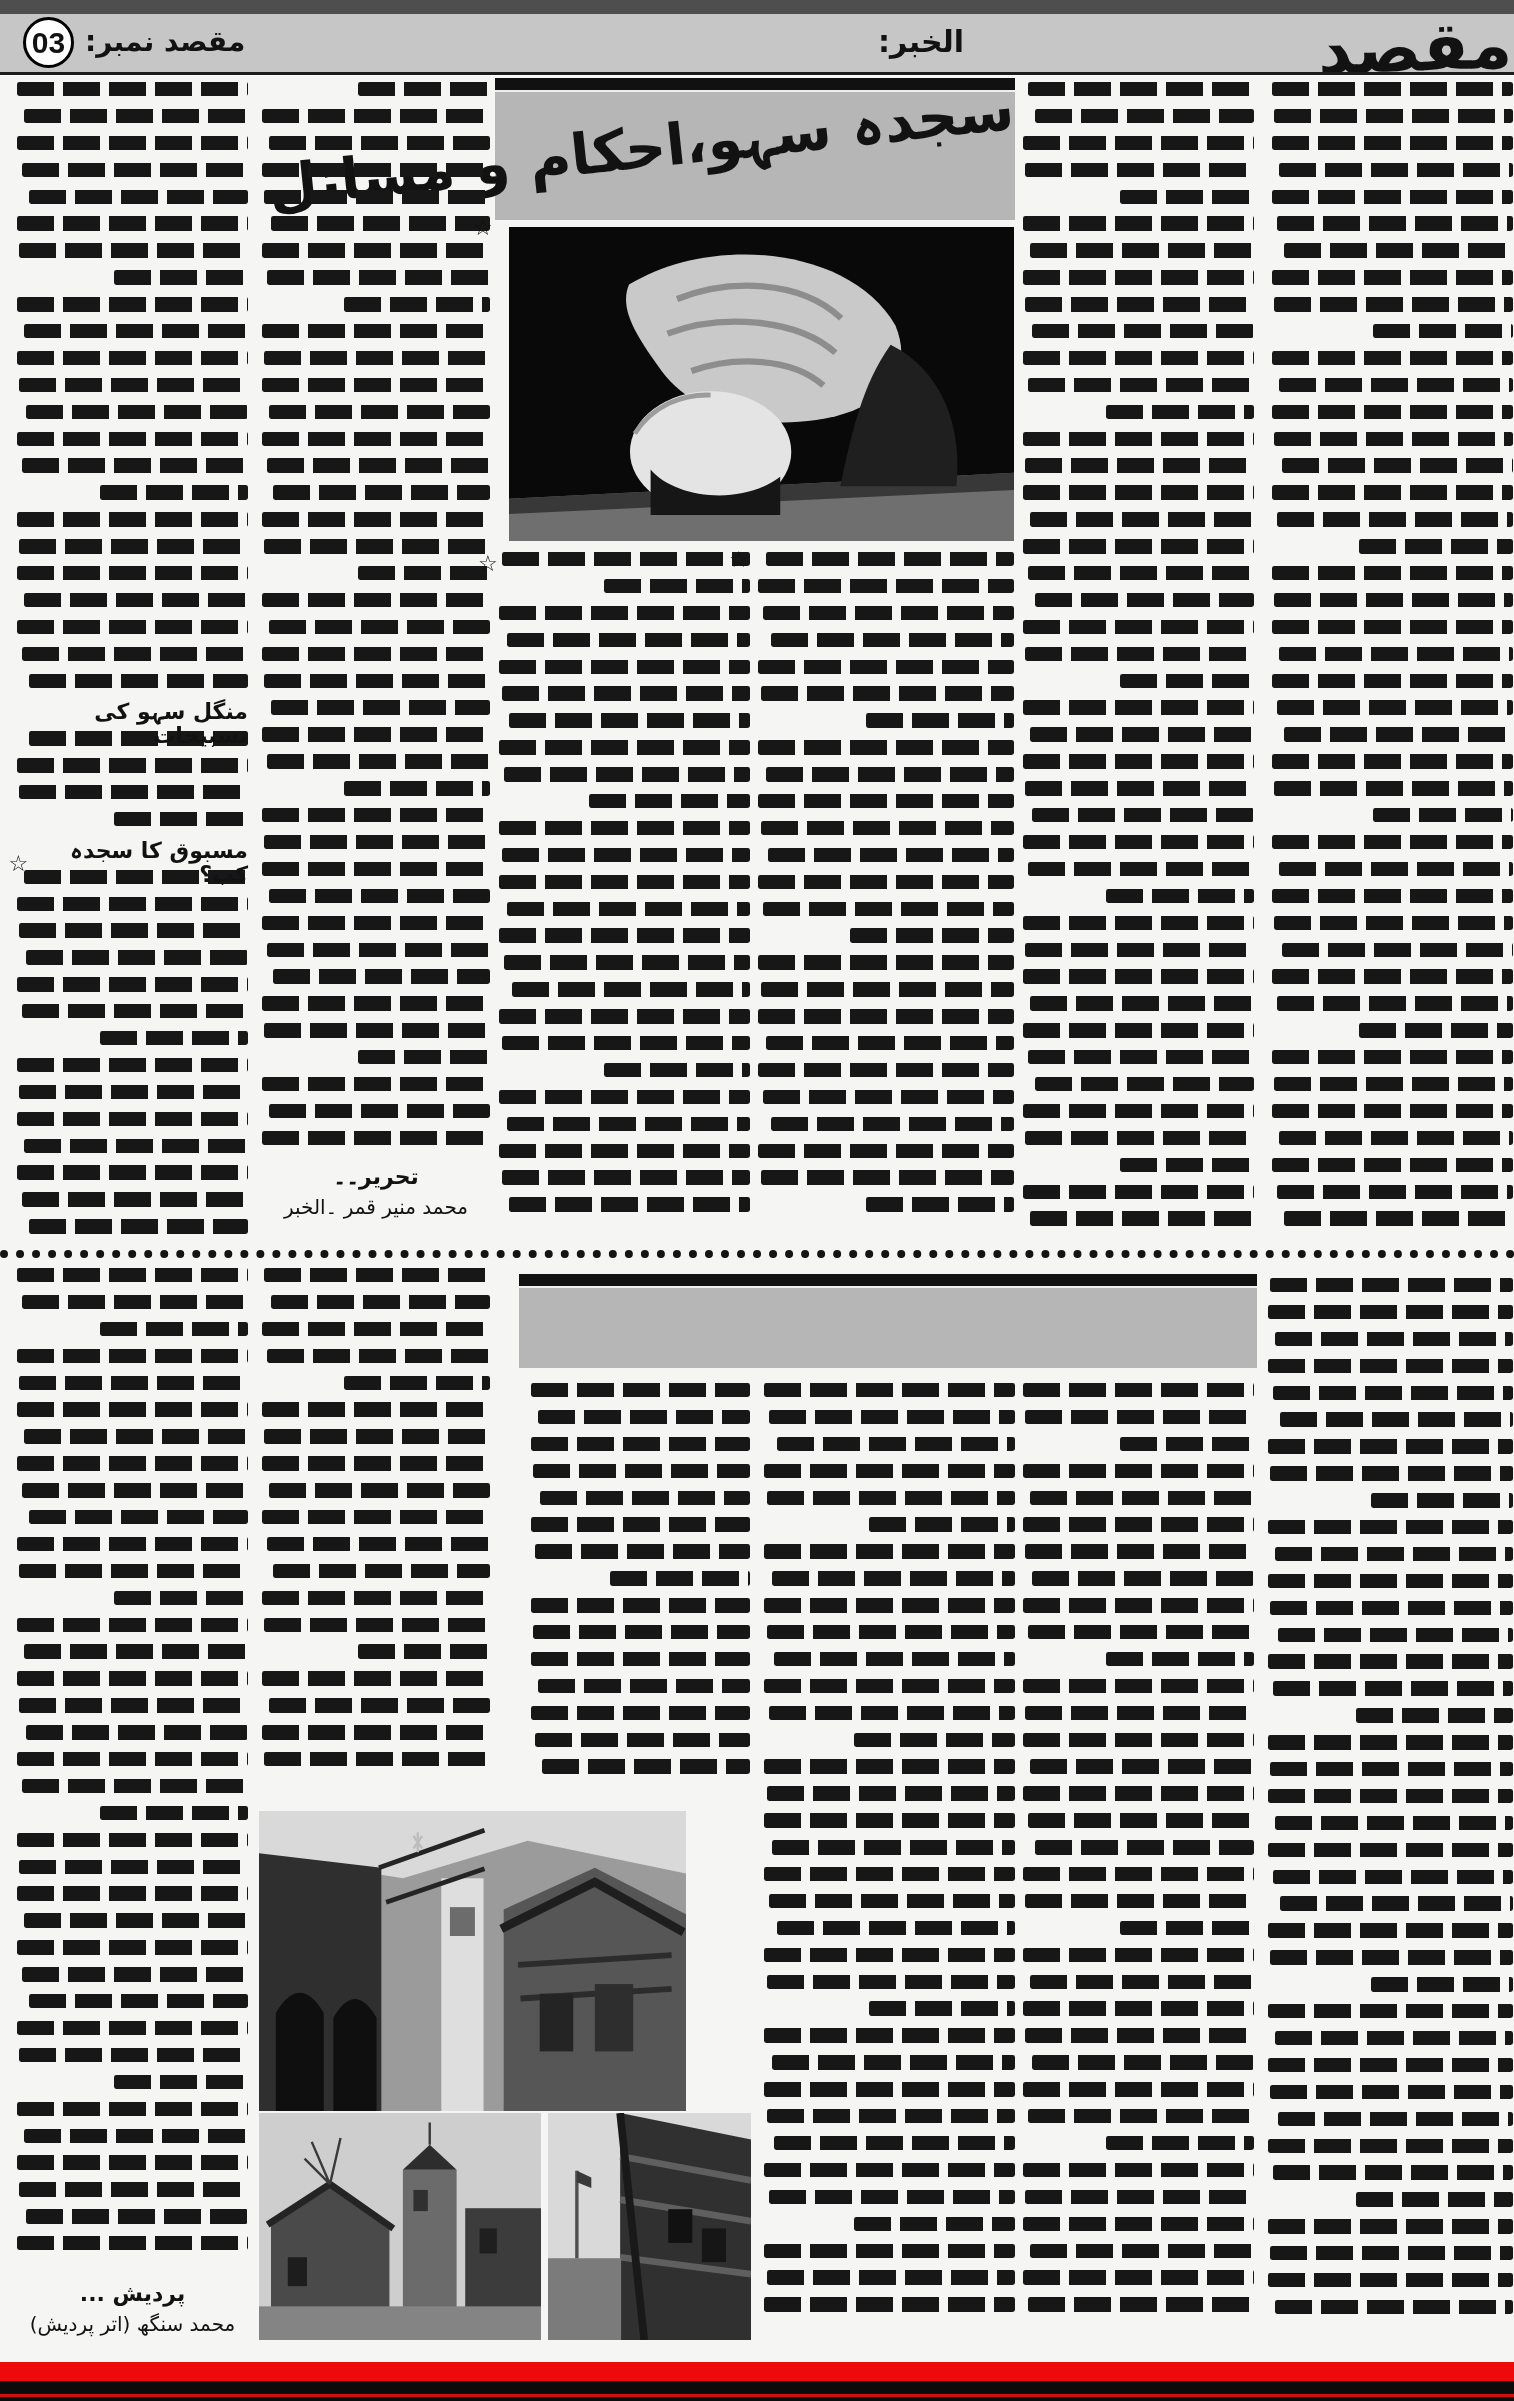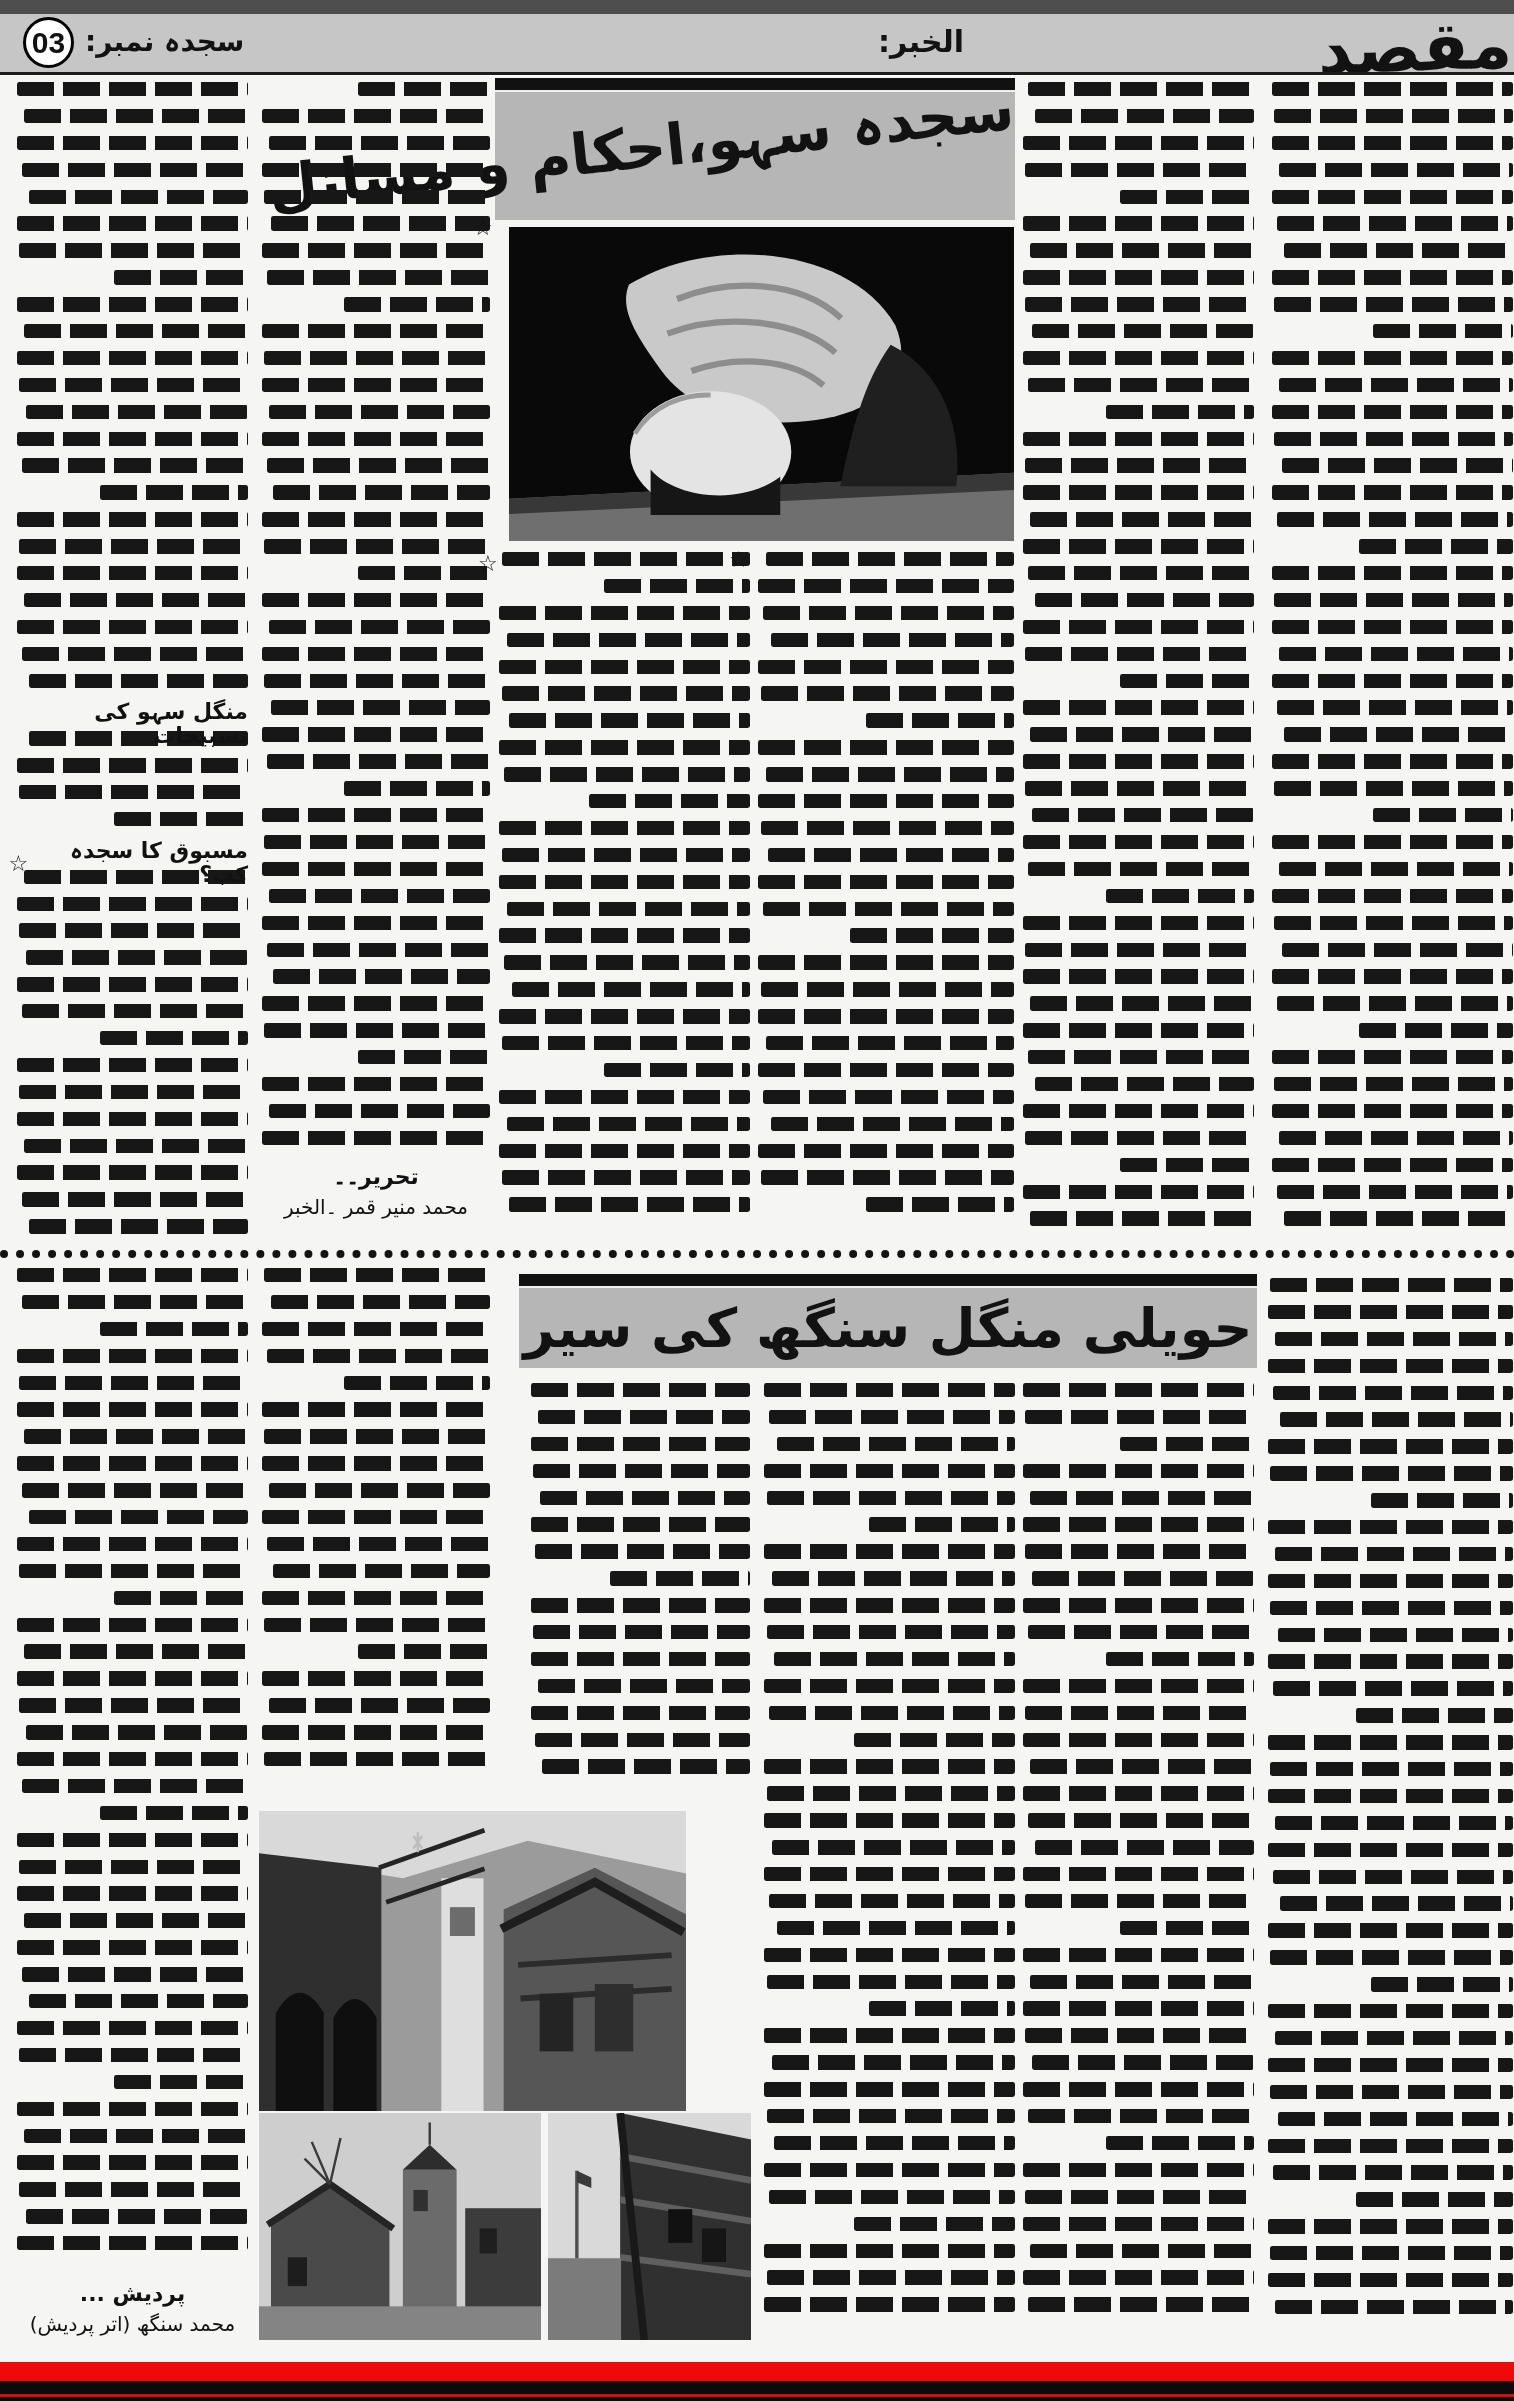--- a/index.html
+++ b/index.html
@@ -51,21 +51,21 @@
 </head>
 <body>
 
 <div id="page">
 
   <div class="abs topbar"></div>
   <div class="abs headerstrip"></div>
   <div class="abs pagecircle">
     <span>03</span>
   </div>
-  <div class="abs pagelabel">سجدہ نمبر:</div>
+  <div class="abs pagelabel">مقصد نمبر:</div>
   <div class="abs datelabel">الخبر:</div>
   <div class="abs masthead">مقصد</div>
   <div class="abs headrule"></div>
 
   <div class="abs hbox" style="left:495px;top:78px;width:520px;height:142px;">
     <div class="hbar"></div>
     <div class="headline1">سجدہ سہو،احکام و مسائل</div>
   </div>
 
   <svg class="abs photo" style="left:509px;top:227px;" width="505" height="314" viewBox="0 0 1052 654" preserveAspectRatio="none">
@@ -327,21 +327,20 @@
 
   <span class="abs star" style="left:473px;top:217px;">☆</span>
   <span class="abs star" style="left:478px;top:553px;">☆</span>
   <span class="abs star" style="left:8.6px;top:853px;">☆</span>
   <span class="abs star" style="left:729px;top:549px;">☆</span>
 
   <div class="abs dotsep"></div>
 
   <div class="abs hbox" style="left:519px;top:1274px;width:738px;height:94px;">
     <div class="hbar"></div>
-    <div class="headline2">حویلی منگل سنگھ کی سیر</div>
   </div>
 
   <div class="abs col" style="left:1268px;top:1278px;width:245px;">
       <div class="tl" style="width: 99%;"></div>
       <div class="tl" style="width: 100%;"></div>
       <div class="tl" style="width: 97%;"></div>
       <div class="tl" style="width: 100%;"></div>
       <div class="tl" style="width: 98%;"></div>
       <div class="tl" style="width: 95%;"></div>
       <div class="tl" style="width: 100%;"></div>

